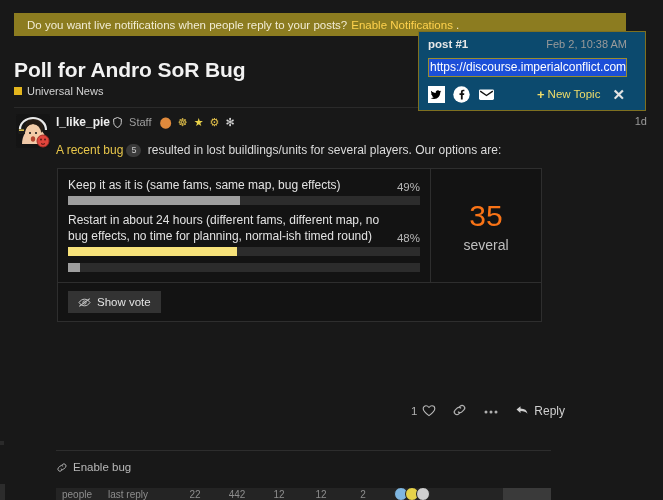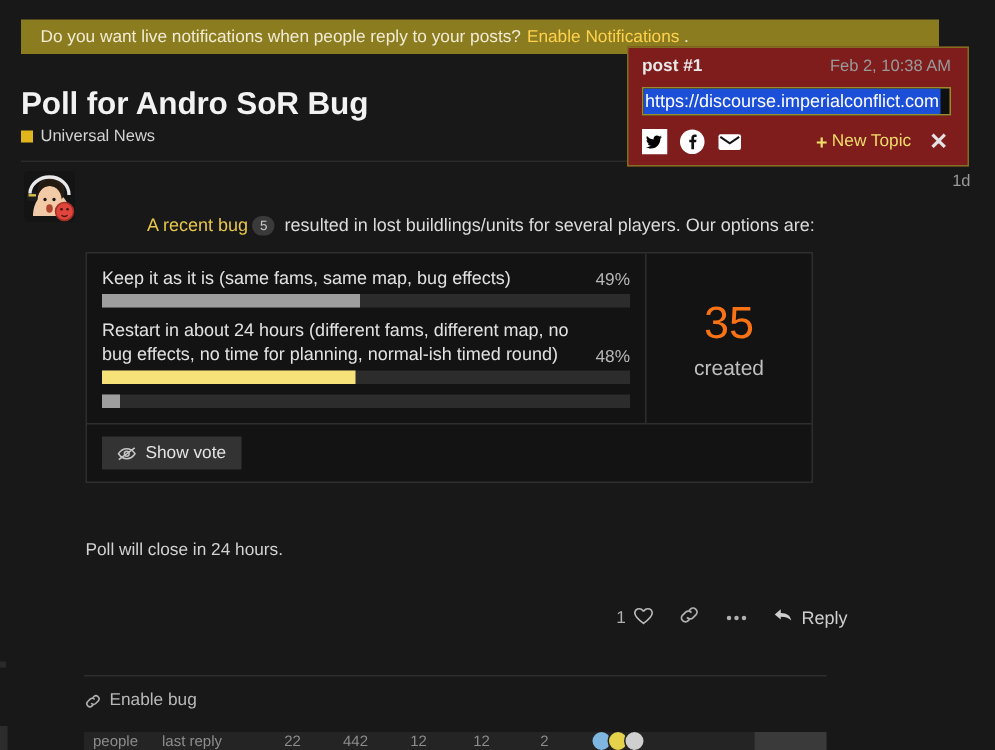--- a/index.html
+++ b/index.html
@@ -52,24 +52,24 @@
     margin-left: 3px;
   }
 
   
   .share-popup {
     position: absolute;
     left: 418px;
     top: 31px;
     width: 228px;
     height: 80px;
-    background: #7f1d1d;
+    background: #0c4a6e;
     border: 1px solid #7e7020;
     box-sizing: border-box;
-    padding: 6px 11px 0 9px;
+    padding: 6px 18px 0 9px;
     z-index: 40;
   }
   .share-head {
     display: flex;
     align-items: baseline;
     justify-content: space-between;
     height: 16px;
   }
   .share-post-no {
     font-size: 11.5px;
@@ -230,21 +230,20 @@
   .post-body {
     position: absolute;
     left: 56px;
     top: 142px;
     width: 495px;
   }
   .body-text {
     font-size: 12px;
     color: #dcdcdc;
     line-height: 16px;
-    margin-left: 42px;
   }
   .body-link {
     color: #e7c64a;
     cursor: pointer;
   }
   .ref-pill {
     display: inline-block;
     background: #3a3a3a;
     color: #c9c9c9;
     font-size: 9px;
@@ -512,20 +511,36 @@
       <rect x="3" y="15.4" width="5" height="1.6" fill="#d8c04a"></rect>
       <path d="M4 15c0-6 6-11 13-11s13 5 13 12" fill="none" stroke="#e9e9e9" stroke-width="2.2"></path>
       <circle cx="27" cy="27" r="6" fill="#e0453c"></circle>
       <circle cx="27" cy="27" r="6" fill="none" stroke="#a32f28" stroke-width="1"></circle>
       <circle cx="25" cy="25.5" r="0.9" fill="#4a1410"></circle>
       <circle cx="29" cy="25.5" r="0.9" fill="#4a1410"></circle>
       <path d="M25 29.5c1.2 1 2.8 1 4 0" fill="none" stroke="#4a1410" stroke-width="1"></path>
     </svg>
   </div>
 
+  <div class="poster-line">
+    <span class="uname">l_like_pie</span>
+    <span class="shield-icon">
+      <svg width="9" height="11" viewBox="0 0 9 11">
+          <path d="M4.5 0.5 8.3 2v3.5c0 2.6-2 4.3-3.8 5-1.8-.7-3.8-2.4-3.8-5V2z" fill="none" stroke="#cfcfcf" stroke-width="1"></path>
+        </svg>
+    </span>
+    <span class="staff-tag">Staff</span>
+    <span class="badges">
+      <span class="badge-glyph" style="color:#e08a3c">⬤</span>
+      <span class="badge-glyph" style="color:#e3c04a">☸</span>
+      <span class="badge-glyph" style="color:#e8d14a">★</span>
+      <span class="badge-glyph" style="color:#e3c04a">⚙</span>
+      <span class="badge-glyph" style="color:#d9d9d9">✻</span>
+    </span>
+  </div>
   <div class="post-age">1d</div>
 
   <div class="post-body">
     <div class="body-text">
       <span class="body-link">A recent bug</span><span class="ref-pill">5</span><span> resulted in lost buildlings/units for several players. Our options are:</span>
     </div>
   </div>
 
   <div class="poll">
     <div class="poll-main">
@@ -553,38 +568,37 @@
 
         <div class="opt">
           <div class="bar-track">
             <div class="bar-fill" style="width:3.5%;background:#9e9e9e"></div>
           </div>
         </div>
 
       </div>
       <div class="poll-voters">
         <span class="voters-count">35</span>
-        <span class="voters-label">created</span>
+        <span class="voters-label">several</span>
       </div>
     </div>
     <div class="poll-footer">
       <button class="show-vote-btn">
         <span class="eye">
           <svg width="13" height="11" viewBox="0 0 13 11">
               <path d="M1 5.5C2.4 3.4 4.3 2.2 6.5 2.2S10.6 3.4 12 5.5c-1.4 2.1-3.3 3.3-5.5 3.3S2.4 7.6 1 5.5z" fill="none" stroke="#c6c6c6" stroke-width="1"></path>
               <circle cx="6.5" cy="5.5" r="1.6" fill="none" stroke="#c6c6c6" stroke-width="1"></circle>
               <path d="M1.2 9.4L11.8 1.6" stroke="#c6c6c6" stroke-width="1.1"></path>
             </svg>
         </span>
         <span>Show vote</span>
       </button>
     </div>
   </div>
 
-  <div class="poll-close-note">Poll will close in 24 hours.</div>
 
   <div class="post-controls">
     <span class="ctrl">
       <span class="like-count">1</span>
       <span>
         <svg width="14" height="13" viewBox="0 0 14 13">
             <path d="M7 11.6C4 9.4 1.2 7.3 1.2 4.7 1.2 3 2.5 1.8 4.1 1.8c1 0 2 .5 2.6 1.4h.6c.6-.9 1.6-1.4 2.6-1.4 1.6 0 2.9 1.2 2.9 2.9 0 2.6-2.8 4.7-5.8 6.9z" fill="none" stroke="#b9b9b9" stroke-width="1.1"></path>
           </svg>
       </span>
     </span>

